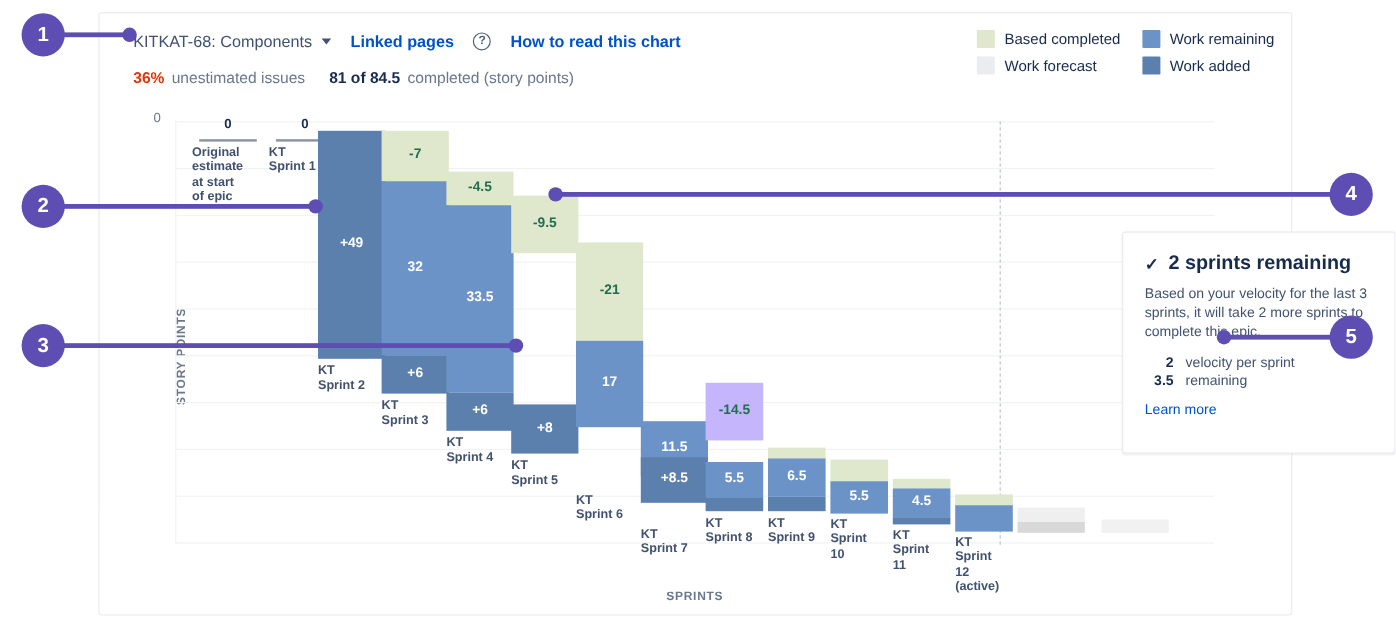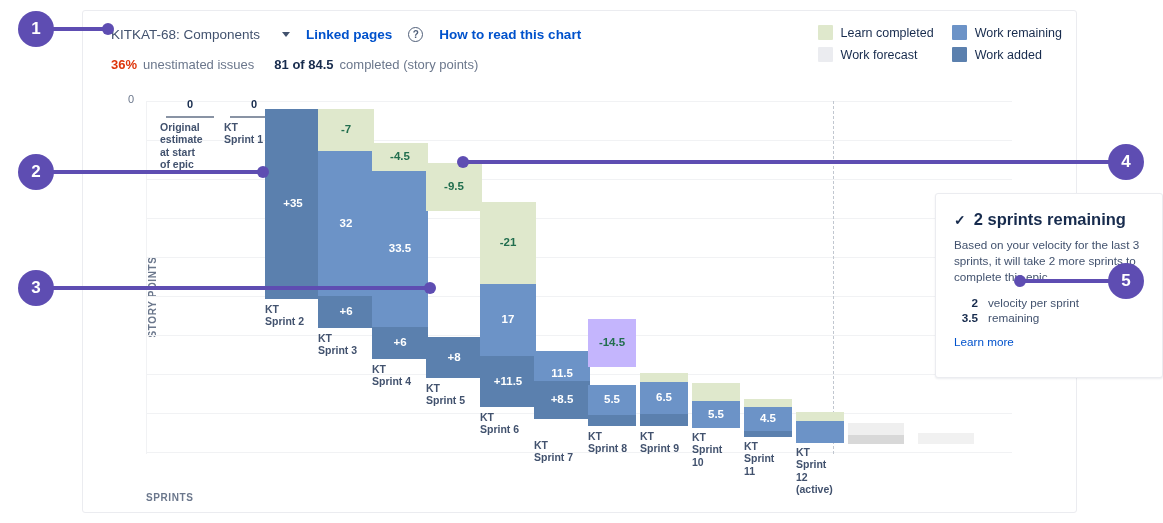--- a/index.html
+++ b/index.html
@@ -26,21 +26,21 @@
     background: #fff;
   }
 
   
   .hdr-row1 {
     position: absolute; left: 28px; top: 16px;
     display: flex; align-items: center; gap: 16px;
     white-space: nowrap;
   }
   .epic-select {
-    display: inline-flex; align-items: center; gap: 20px;
+    display: inline-flex; align-items: center; gap: 6px;
     font-size: 13.5px; color: #42526E; cursor: pointer;
   }
   .caret {
     width: 0; height: 0;
     border-left: 4px solid transparent;
     border-right: 4px solid transparent;
     border-top: 5px solid #42526E;
     display: inline-block;
     margin-left: 2px;
   }
@@ -97,20 +97,21 @@
     left: 6px; top: 196px;
     transform: translate(-50%, -50%) rotate(-90deg);
     transform-origin: center center;
     font-size: 10px; letter-spacing: .6px;
     color: #6B778C; font-weight: bold;
     white-space: nowrap;
   }
   .xlabel {
     position: absolute;
     left: 0; top: 391px; width: 866px;
+    text-align: center;
     font-size: 10px; letter-spacing: .6px;
     color: #6B778C; font-weight: bold;
   }
   .divider {
     position: absolute;
     top: 0; height: 353px;
     width: 0; border-left: 1.5px dashed #C1C7D0;
   }
 
   
@@ -190,21 +191,21 @@
     <div class="hdr-row2">
       <span class="pct">36%</span>
       <span>unestimated issues</span>
       <span class="done-num">81 of 84.5</span>
       <span>completed (story points)</span>
     </div>
 
     <div class="legend">
       <div class="lg-item">
         <span class="lg-sw" style="background:#DFE8CC"></span>
-        <span class="lg-tx">Learn completed</span>
+        <span class="lg-tx">Based completed</span>
       </div>
       <div class="lg-item">
         <span class="lg-sw" style="background:#6C93C7"></span>
         <span class="lg-tx">Work remaining</span>
       </div>
       <div class="lg-item">
         <span class="lg-sw" style="background:#EBECF0"></span>
         <span class="lg-tx">Work forecast</span>
       </div>
       <div class="lg-item">
@@ -244,21 +245,21 @@
 
       <div class="col" style="left:78px;width:60px">
         <div class="col-head" style="top:-3px">0</div>
         <div class="tick-rule" style="top:15px"></div>
         <div class="col-cap" style="top:20px;white-space:pre-line">KT
 Sprint 1</div>
       </div>
 
       <div class="col" style="left:119px;width:56px">
         <div class="seg added" style="left:0;width:56px;top:8px;height:190px;background:#5B80AE">
-          <span>+35</span>
+          <span>+49</span>
         </div>
         <div class="col-cap" style="top:202px;white-space:pre-line">KT
 Sprint 2</div>
       </div>
 
       <div class="col" style="left:172px;width:56px">
         <div class="seg completed" style="left:0;width:56px;top:8px;height:42px;background:#DFE8CC">
           <span>-7</span>
         </div>
         <div class="seg remaining" style="left:0;width:56px;top:50px;height:145px;background:#6C93C7">
@@ -295,23 +296,20 @@
         <div class="col-cap" style="top:281px;white-space:pre-line">KT
 Sprint 5</div>
       </div>
 
       <div class="col" style="left:334px;width:56px">
         <div class="seg completed" style="left:0;width:56px;top:101px;height:82px;background:#DFE8CC">
           <span>-21</span>
         </div>
         <div class="seg remaining" style="left:0;width:56px;top:183px;height:72px;background:#6C93C7">
           <span>17</span>
-        </div>
-        <div class="seg added" style="left:0;width:56px;top:255px;height:51px;background:#5B80AE">
-          <span>+11.5</span>
         </div>
         <div class="col-cap" style="top:310px;white-space:pre-line">KT
 Sprint 6</div>
       </div>
 
       <div class="col" style="left:388px;width:56px">
         <div class="seg remaining" style="left:0;width:56px;top:250px;height:46px;background:#6C93C7">
           <span>11.5</span>
         </div>
         <div class="seg added" style="left:0;width:56px;top:280px;height:38px;background:#5B80AE">

